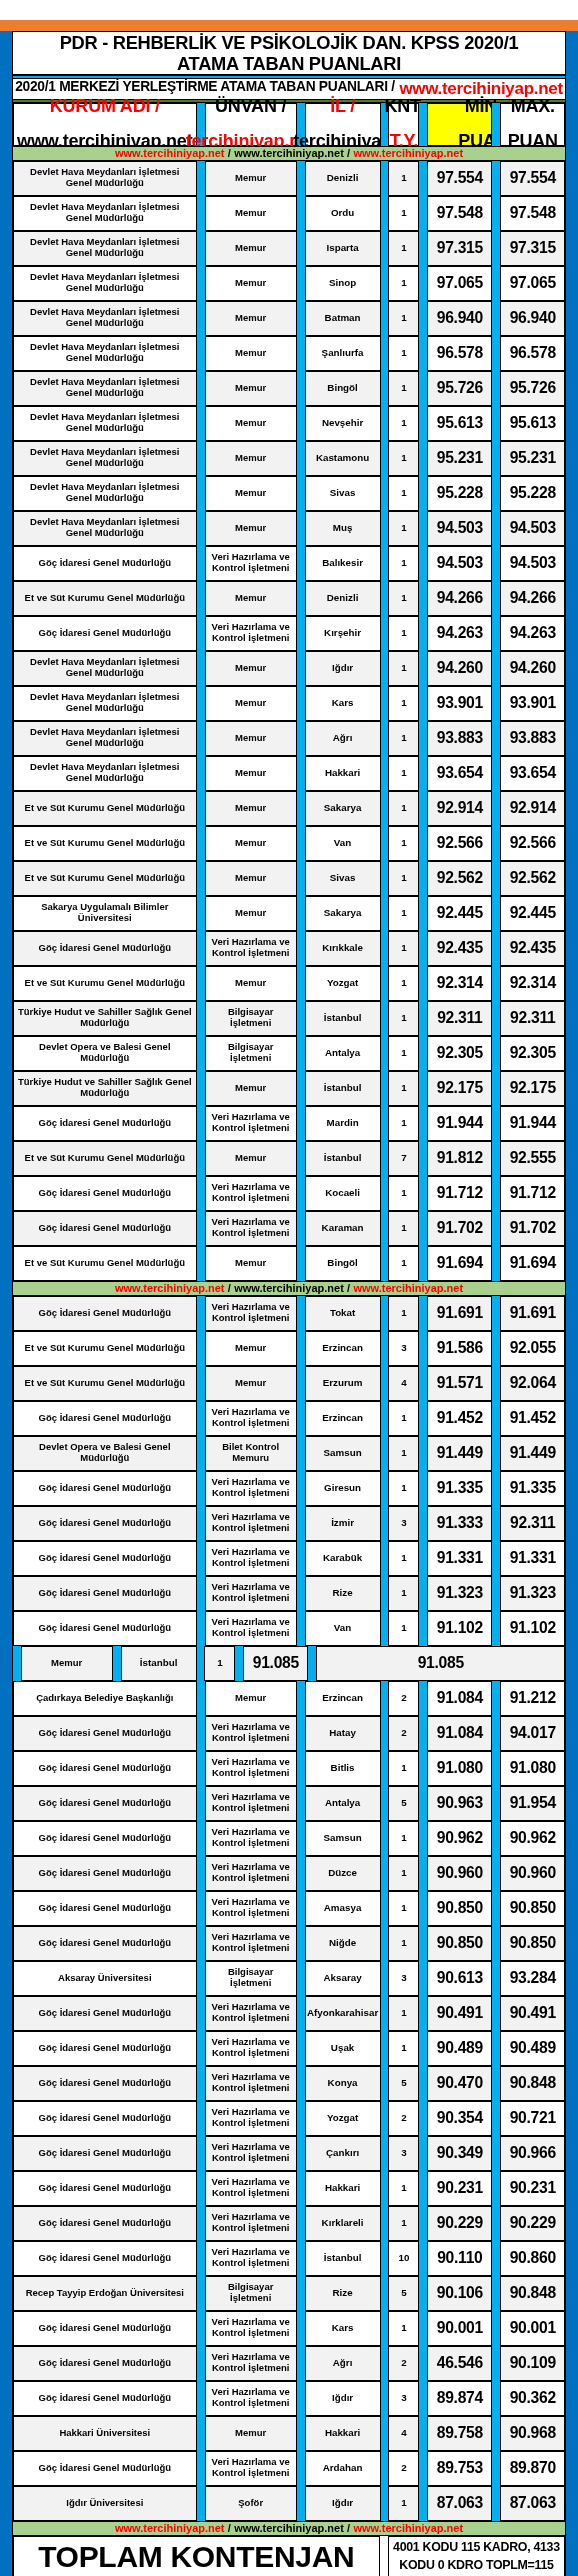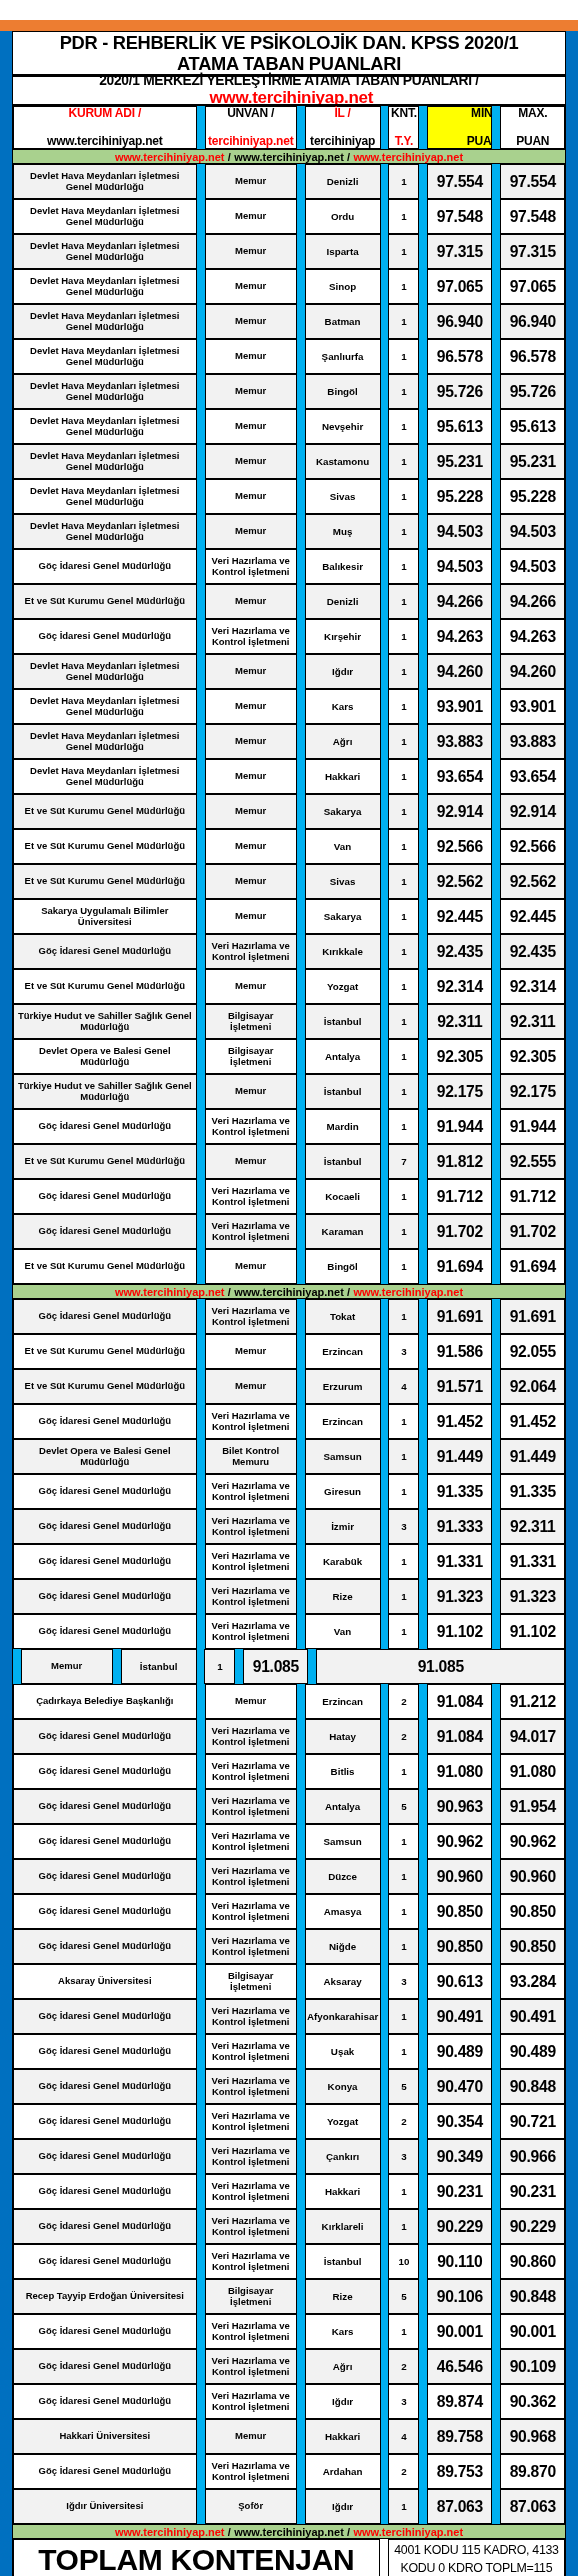--- a/index.html
+++ b/index.html
@@ -20,32 +20,32 @@
   .bottom-row .orange{flex:1;background:#ED7D31;}
 
   .title-box{
     height:47px;box-sizing:border-box;border-bottom:2px solid #000;
     display:flex;align-items:center;justify-content:center;text-align:center;
     font-weight:bold;font-size:18.3px;line-height:1.15;letter-spacing:-0.3px;
     padding:0 22px;color:#000;
   }
   .cyan-band{height:8.5px;background:#00B0F0;border-bottom:1.3px solid #000;box-sizing:border-box;}
   .subtitle-box{
-    height:27.5px;display:flex;align-items:center;justify-content:center;
-    font-weight:bold;color:#000;white-space:nowrap;flex-direction:column;
+    height:27.5px;display:flex;align-items:flex-start;justify-content:center;
+    font-weight:bold;color:#000;white-space:nowrap;
   }
   .subtitle-box .sub-black{font-size:13.8px;letter-spacing:-0.3px;}
   .subtitle-box .sub-red{font-size:17px;color:#FF0000;margin-left:4.6px;letter-spacing:-0.3px;}
   .green-band{height:7.2px;background:#4E7A2B;border-top:1.3px solid #000;border-bottom:1.3px solid #000;box-sizing:border-box;}
 
   .hdr-row{display:flex;height:43px;flex:0 0 auto;}
   .hdr-cell{
     box-sizing:border-box;border:1.3px solid #000;background:#fff;
     display:flex;flex-direction:column;align-items:center;justify-content:center;
-    font-weight:bold;font-size:12px;line-height:1.3;text-align:center;color:#000;
+    font-weight:bold;font-size:18px;line-height:1.3;text-align:center;color:#000;
     letter-spacing:-0.2px;
     gap:12px;
   }
   .hdr-cell .red{color:#FF0000;}
   .hdr-cell.yellow{background:#FFFF00;}
 
   .gap{width:7.9px;background:#00B0F0;flex:0 0 auto;}
 
   .sep-row{
     height:15px;box-sizing:border-box;background:#A9D18E;
@@ -80,21 +80,21 @@
   .footer-row{display:flex;height:42px;flex:0 0 auto;}
   .footer-left{
     width:367px;box-sizing:border-box;border:1.3px solid #000;background:#fff;
     display:flex;align-items:center;justify-content:center;
     font-weight:bold;font-size:30px;color:#000;letter-spacing:-0.3px;
   }
   .footer-gap{width:7.9px;background:#fff;flex:0 0 auto;}
   .footer-right{
     flex:1;box-sizing:border-box;border:1.3px solid #000;background:#fff;
     display:flex;flex-direction:column;align-items:center;justify-content:center;
-    font-weight:normal;font-size:12.4px;line-height:1.45;color:#000;text-align:center;
+    font-weight:bold;font-size:12.4px;line-height:1.45;color:#000;text-align:center;
     letter-spacing:-0.3px;white-space:nowrap;
   }
 </style>
 </head>
 <body>
 
 <div class="page">
   <div class="top-bar"></div>
 
   <div class="mid">

